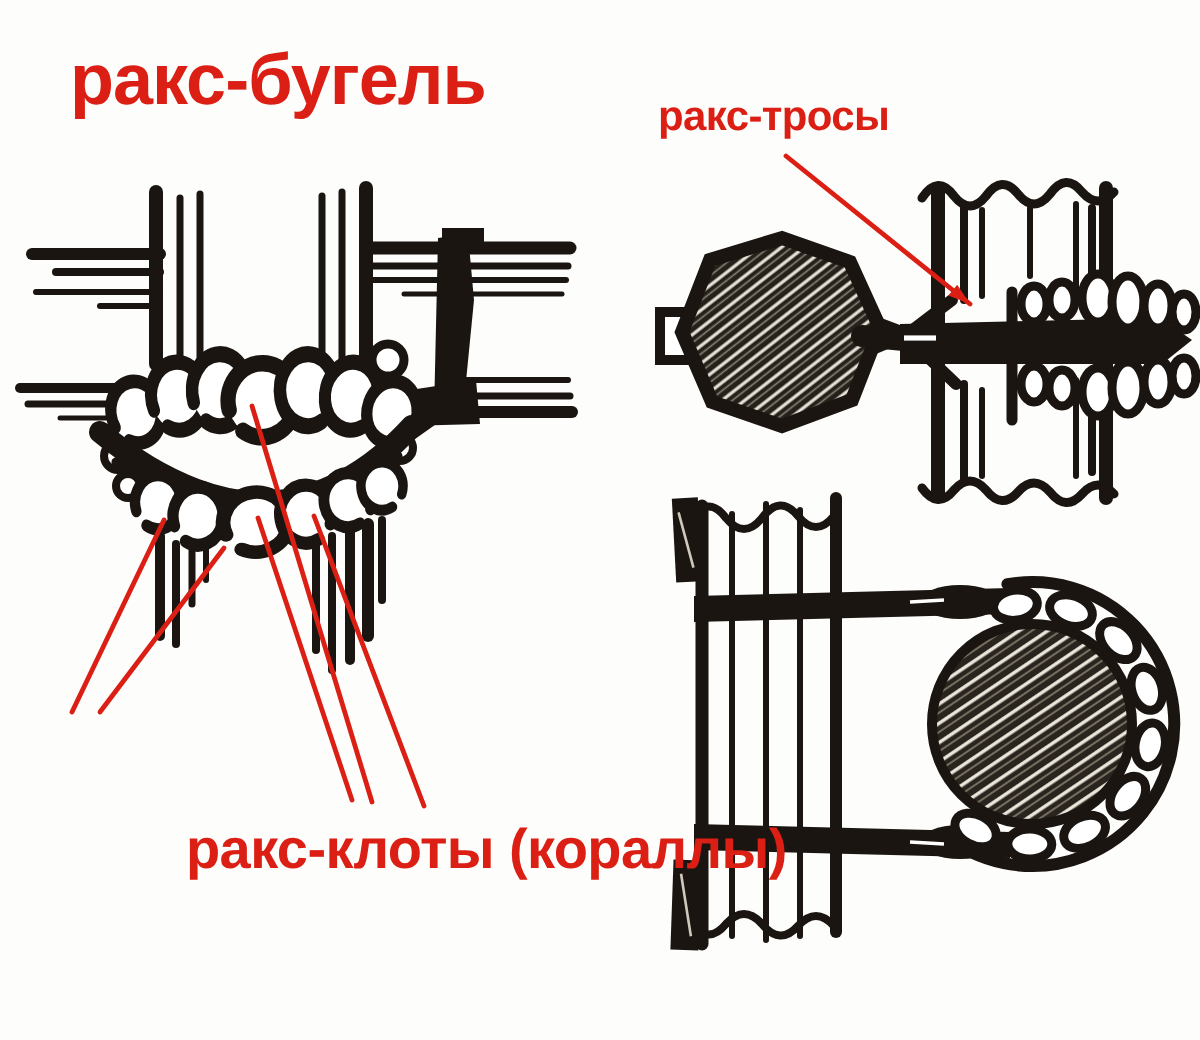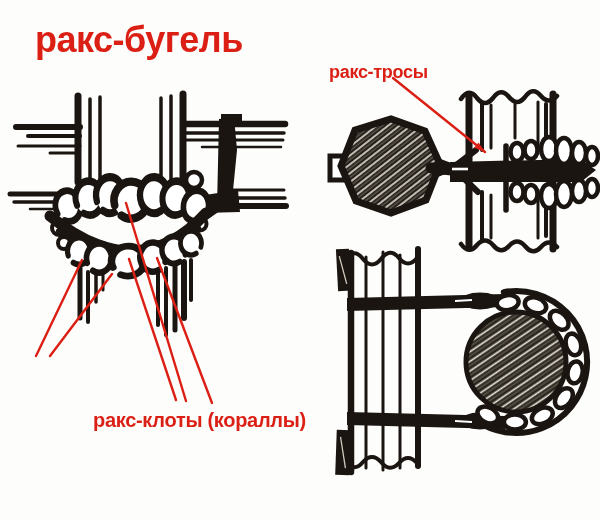--- a/index.html
+++ b/index.html
@@ -17,23 +17,23 @@
   .ink-s{stroke:var(--ink-black);fill:none;stroke-linecap:round;}
   .ink-f{fill:var(--ink-black);}
   .wf{fill:#ffffff;}
   .leader{stroke:var(--accent-red);stroke-width:2.4;fill:none;stroke-linecap:round;}
   .accent-f{fill:var(--accent-red);}
   .lbl{
     position:absolute;color:var(--accent-red);font-weight:bold;
     white-space:nowrap;line-height:1.05;letter-spacing:-0.3px;
   }
   .lbl-title{left:35px;top:21px;font-size:36px;letter-spacing:-0.5px;}
-  .lbl-trosy{left:329px;top:48px;font-size:18px;margin-top:15px;}
+  .lbl-trosy{left:329px;top:48px;font-size:21px;}
   .lbl-slizy{left:12px;top:364px;font-size:21px;}
-  .lbl-kloty{left:93px;top:410px;font-size:20px;}
+  .lbl-kloty{left:93px;top:410px;font-size:28px;}
 </style>
 </head>
 <body>
 
 <div class="canvas">
 
   <svg width="600" height="520" viewBox="0 0 600 520">
     <defs>
       <g id="bead">
         <ellipse rx="10" ry="10" class="wf"></ellipse>

